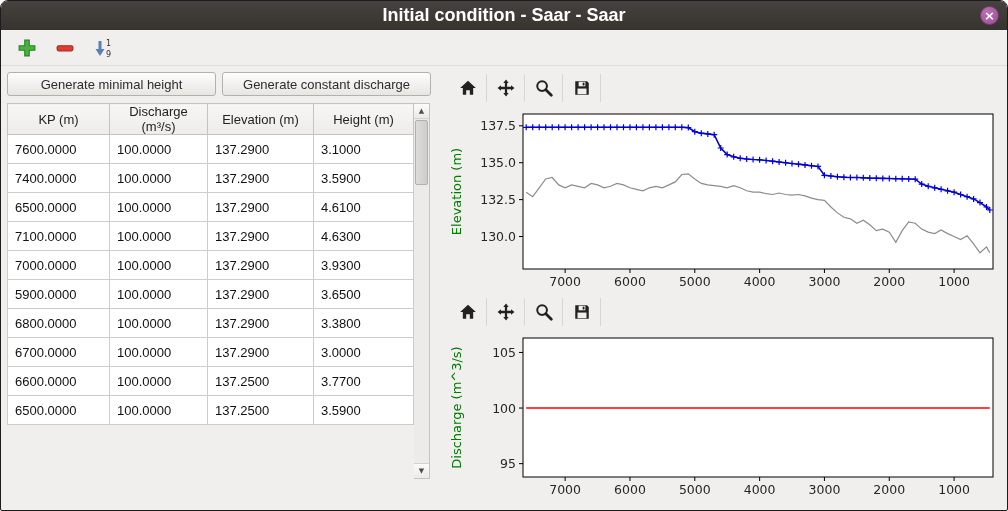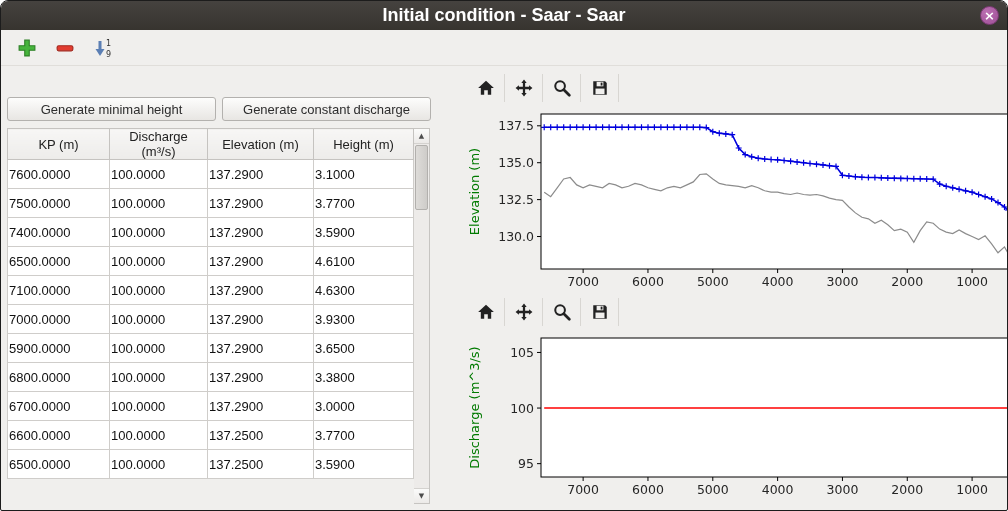--- a/index.html
+++ b/index.html
@@ -16,30 +16,30 @@
                display:flex; align-items:center; justify-content:center; cursor:pointer; }
   .close-btn span { color:#fff; font-size:13px; line-height:1; font-weight:bold; font-family:"DejaVu Sans", sans-serif; }
 
   
   .toolbar { height:36px; flex:0 0 36px; display:flex; align-items:center; padding:0 12px; gap:10px;
              background:#f0efed; border-bottom:1px solid #e0deda; }
   .tb-btn { width:28px; height:28px; border:none; background:transparent; display:flex;
             align-items:center; justify-content:center; padding:0; cursor:pointer; }
 
   
-  .content { flex:1; display:flex; padding:6px 4px 6px 6px; gap:24px;align-items:flex-end; }
+  .content { flex:1; display:flex; padding:6px 4px 6px 6px; gap:6px; }
   .left-pane { width:424px; flex:0 0 424px; display:flex; flex-direction:column; }
   .btn-row { display:flex; gap:6px; margin-bottom:7px; }
   .btn-row button { flex:1; height:24px; font-family:"Liberation Sans",sans-serif; font-size:13px; color:#2d2d2d;
             background:linear-gradient(#fdfdfc,#f1f0ee 55%,#e8e6e3); border:1px solid #b3b1ae; border-radius:3px; cursor:pointer; }
   .table-wrap { display:flex; height:376px; }
   table { border-collapse:collapse; table-layout:fixed; width:406px; background:#ffffff; align-self:flex-start; }
   th { background:linear-gradient(#f7f6f5,#edecea); border:1px solid #c5c3c0; font-weight:normal;
        font-size:13px; color:#222; height:23px; text-align:center; padding:0 4px; }
-  td { border:1px solid #cfcdca; font-size:13px; color:#111; height:29px; padding:0 1px; background:#fff; }
+  td { border:1px solid #cfcdca; font-size:13px; color:#111; height:29px; padding:0 7px; background:#fff; }
 
   
   .vscroll { width:16px; display:flex; flex-direction:column; border:1px solid #c6c4c1;
              border-left:none; background:#edebe9; }
   .vscroll .arr { height:15px; flex:0 0 15px; display:flex; align-items:center; justify-content:center;
                   font-size:7px; color:#4d4d4d; background:linear-gradient(#fbfbfa,#eceae8);
                   border-bottom:1px solid #d4d2cf; cursor:pointer; font-family:"DejaVu Sans",sans-serif;}
   .vscroll .arr.down { border-bottom:none; border-top:1px solid #d4d2cf; }
   .vscroll .track { flex:1; position:relative; }
   .vscroll .thumb { position:absolute; left:1px; right:1px; top:1px; height:19%;
@@ -107,26 +107,20 @@
                 <th>Elevation (m)</th>
                 <th>Height (m)</th>
               </tr>
             </thead>
           <tbody>
               <tr>
                 <td>7600.0000</td>
                 <td>100.0000</td>
                 <td>137.2900</td>
                 <td>3.1000</td>
-              </tr>
-              <tr>
-                <td>7500.0000</td>
-                <td>100.0000</td>
-                <td>137.2900</td>
-                <td>3.7700</td>
               </tr>
               <tr>
                 <td>7400.0000</td>
                 <td>100.0000</td>
                 <td>137.2900</td>
                 <td>3.5900</td>
               </tr>
               <tr>
                 <td>6500.0000</td>
                 <td>100.0000</td>

